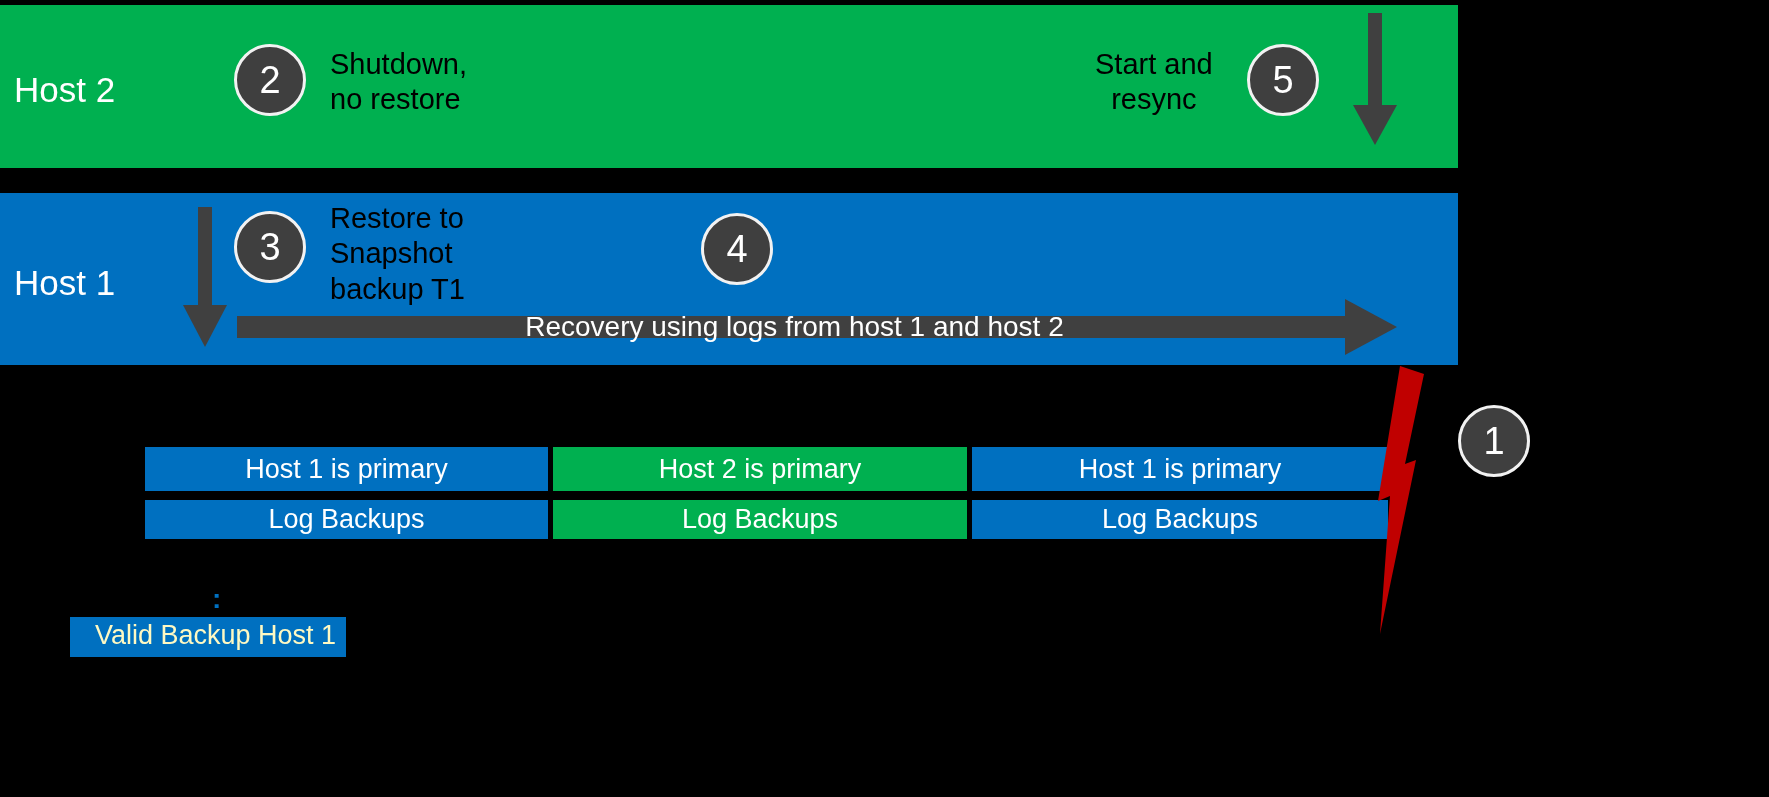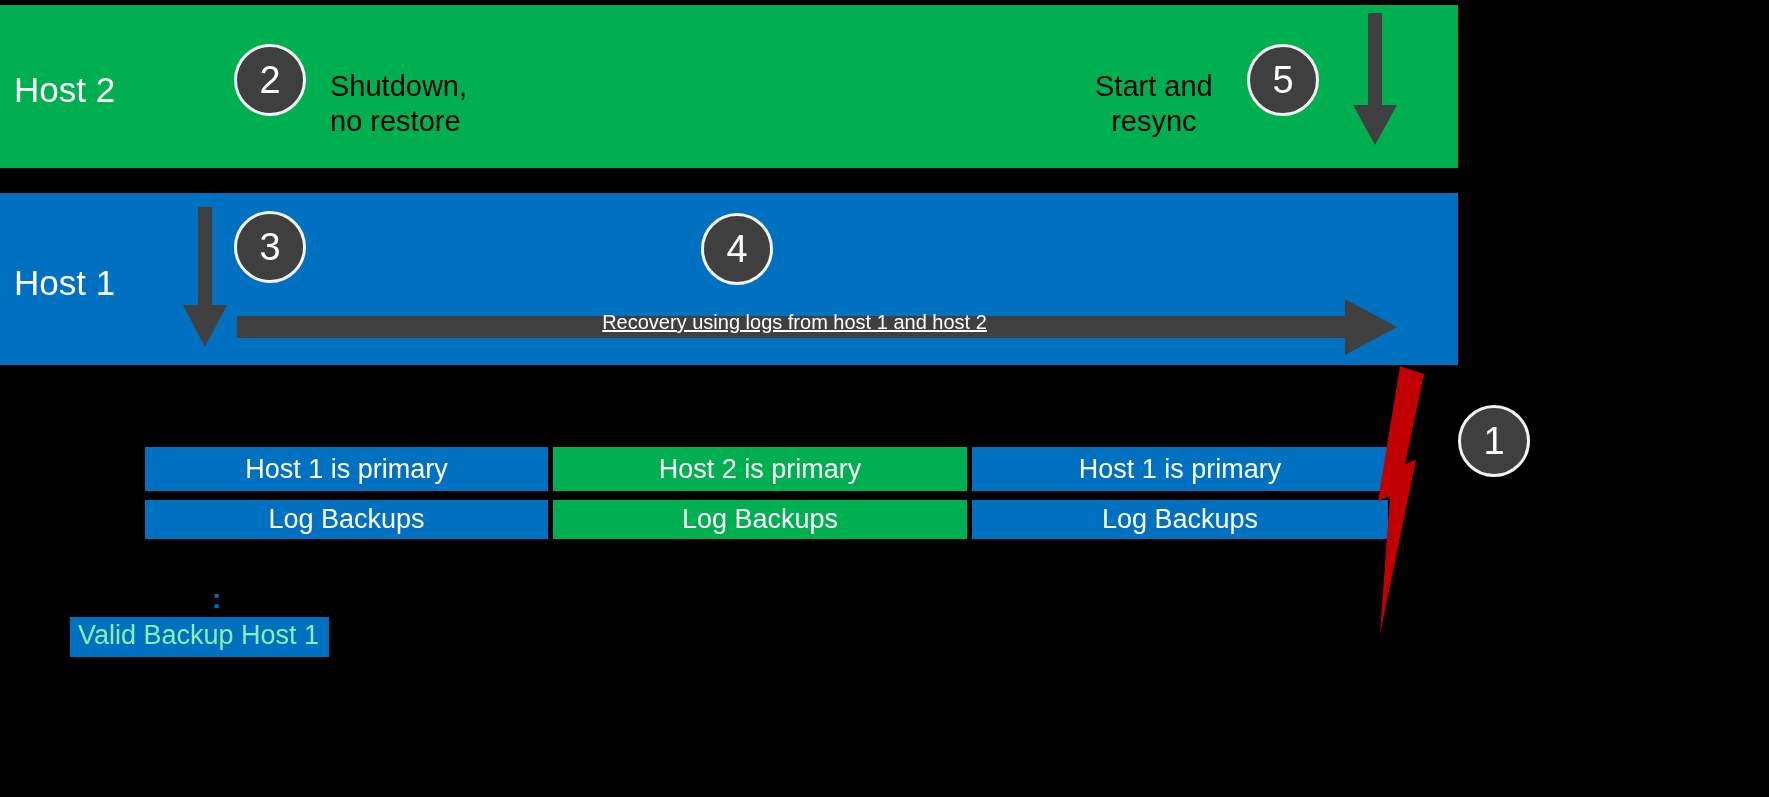--- a/index.html
+++ b/index.html
@@ -37,32 +37,30 @@
     display: flex;
     align-items: center;
     justify-content: center;
   }
   .step-text {
     position: absolute;
     color: #000000;
     font-size: 29px;
     line-height: 1.22;
     white-space: pre-line;
-    margin-top: 22px;
   }
   .arrow-svg { position: absolute; }
   .recovery-label {
     position: absolute;
     left: 237px;
     top: 311px;
     width: 1115px;
     text-align: center;
     color: #ffffff;
-    font-size: 20px;
-    text-decoration: underline;
+    font-size: 28px;
   }
   .seg {
     position: absolute;
     color: #ffffff;
     font-size: 27px;
     display: flex;
     align-items: center;
     justify-content: center;
     box-sizing: border-box;
   }
@@ -76,23 +74,23 @@
     top: 583px;
     color: #0070C0;
     font-size: 28px;
     font-weight: bold;
   }
   .valid-backup {
     position: absolute;
     left: 70px;
     top: 617px;
     background: #0070C0;
-    color: #86efac;
+    color: #fef9c3;
     font-size: 27px;
-    padding: 3px 10px 6px 8px;
+    padding: 3px 10px 6px 25px;
   }
 </style>
 </head>
 <body>
 
 <div id="stage">
 
   <div class="lane green">
     <div class="host-label" style="top:65px;">Host 2</div>
   </div>
@@ -119,20 +117,23 @@
   </div>
 
   <svg class="arrow-svg" style="left:183px; top:207px;" width="44" height="140" viewBox="0 0 44 140">
     <rect x="15" y="0" width="14" height="102" fill="#404040"></rect>
     <polygon points="0,98 44,98 22,140" fill="#404040"></polygon>
   </svg>
 
   <div class="step-circle" style="left:234px; top:211px;">
     <span>3</span>
   </div>
+  <div class="step-text" style="left:330px; top:201px;">Restore to
+Snapshot
+backup T1</div>
 
   <div class="step-circle" style="left:701px; top:213px;">
     <span>4</span>
   </div>
 
   <svg class="arrow-svg" style="left:237px; top:299px;" width="1160" height="56" viewBox="0 0 1160 56">
     <rect x="0" y="17" width="1108" height="22" fill="#404040"></rect>
     <polygon points="1108,0 1160,28 1108,56" fill="#404040"></polygon>
   </svg>
   <div class="recovery-label">Recovery using logs from host 1 and host 2</div>

